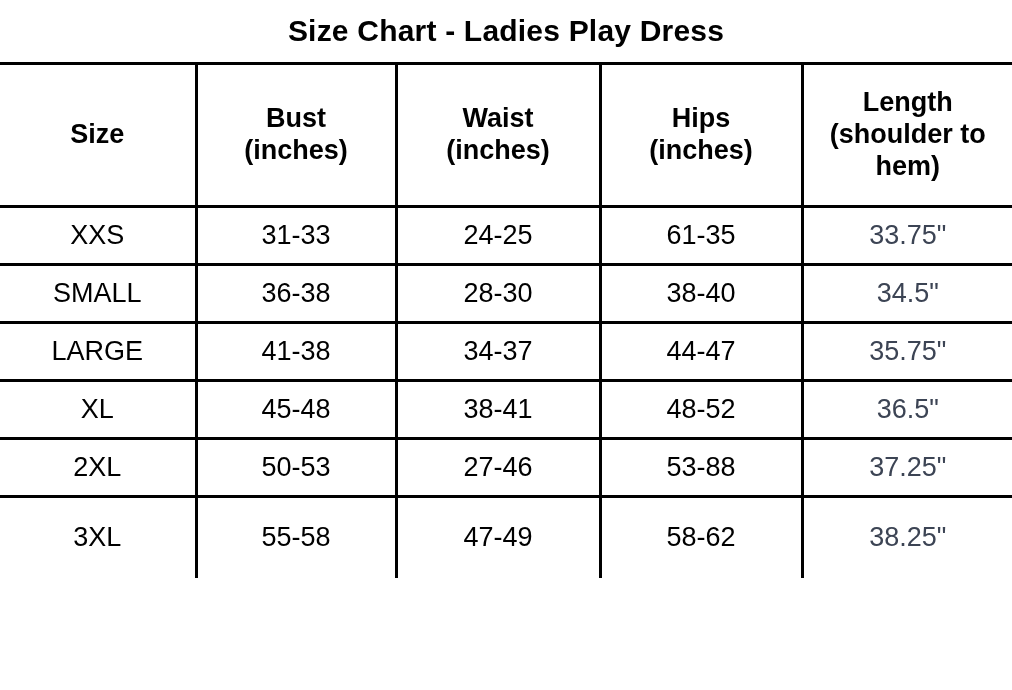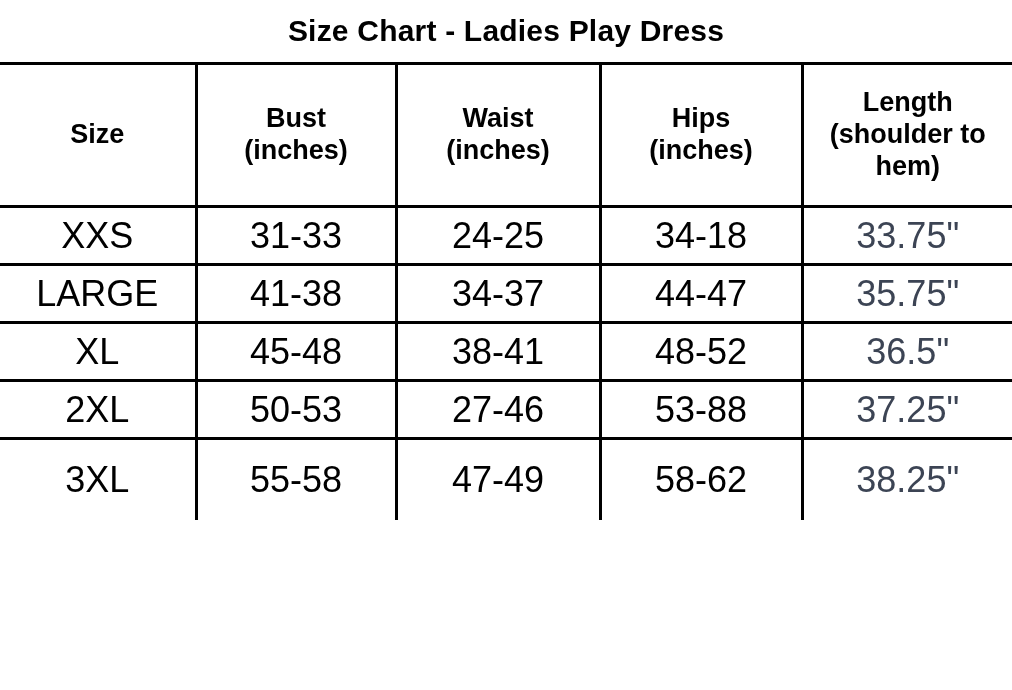--- a/index.html
+++ b/index.html
@@ -44,21 +44,21 @@
   .head-row th {
     font-size: 27px;
     font-weight: bold;
     line-height: 1.18;
     height: 140px;
   }
   .head-row th.first { border-left: none !important; margin-left: 42px; }
   .head-row th.last  { border-right: none !important; }
 
   .body-row td {
-    font-size: 36px;
+    font-size: 27px;
     font-weight: normal;
     height: 55px;
     line-height: 1.1;
   }
   .body-row td.first { border-left: none !important; }
   .body-row td.last  { border-right: none !important; }
   .body-row.tall td { height: 80px; }
   .body-row.last-row td { border-bottom: none !important; }
 
   .len-col { color: #3c4454; }
@@ -105,25 +105,32 @@
         <th class="last">
           <div>Length</div>
           <div>(shoulder to hem)</div>
         </th>
       </tr>
 
       <tr class="body-row">
         <td class="first">XXS</td>
         <td>31-33</td>
         <td>24-25</td>
-        <td>34-18</td>
+        <td>61-35</td>
         <td class="last len-col">33.75"</td>
       </tr>
 
 
+      <tr class="body-row">
+        <td class="first">SMALL</td>
+        <td>36-38</td>
+        <td>28-30</td>
+        <td>38-40</td>
+        <td class="last len-col">34.5"</td>
+      </tr>
 
 
       <tr class="body-row">
         <td class="first">LARGE</td>
         <td>41-38</td>
         <td>34-37</td>
         <td>44-47</td>
         <td class="last len-col">35.75"</td>
       </tr>
 

